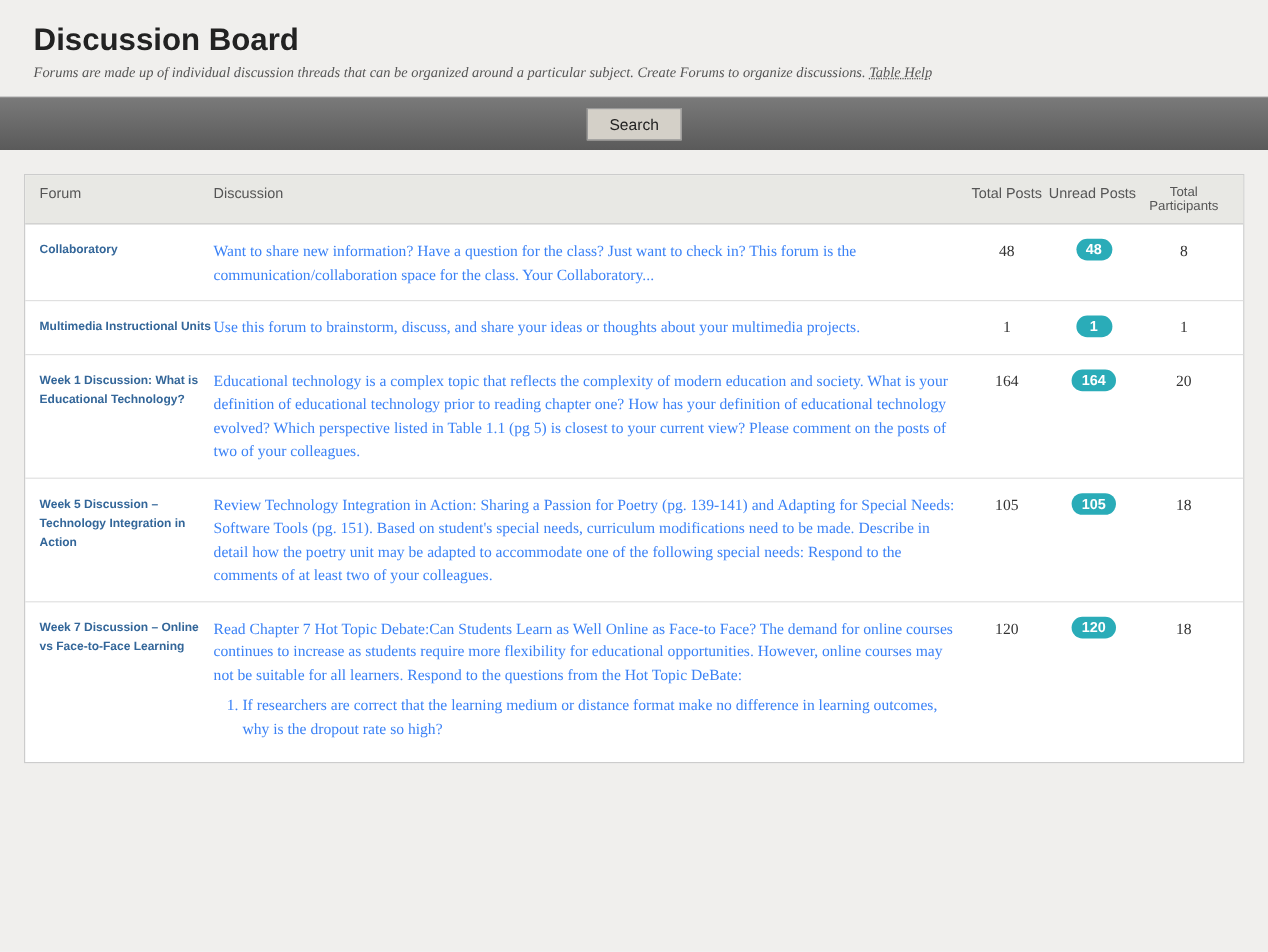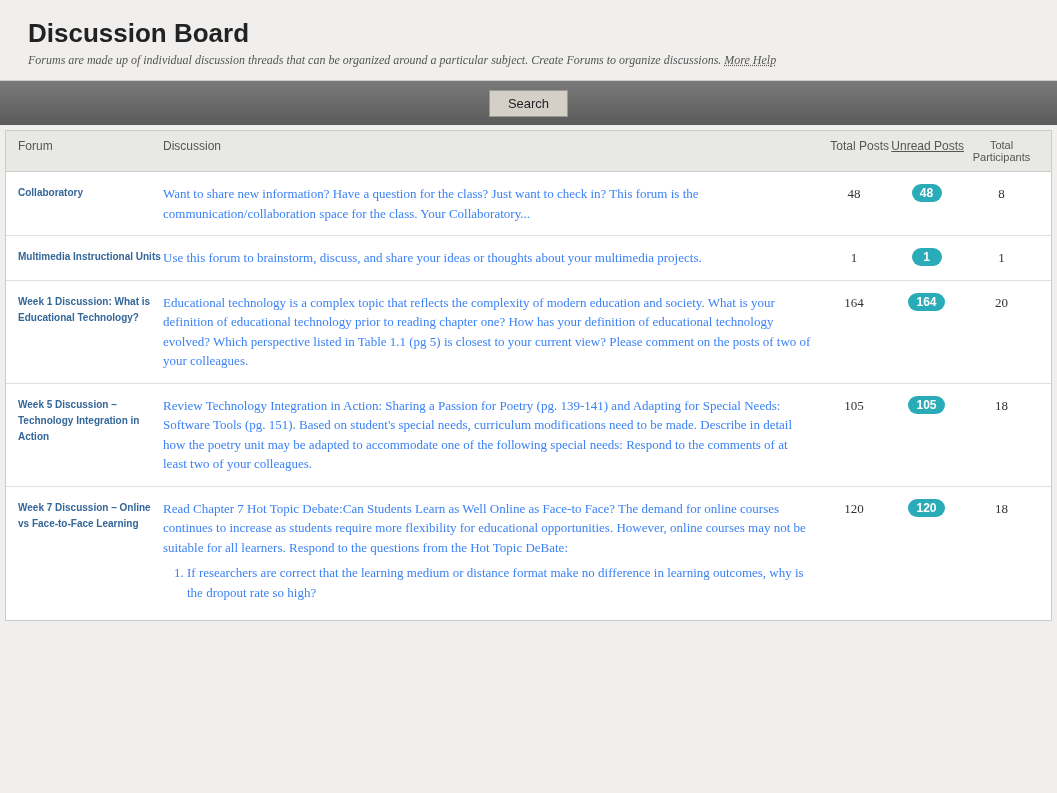--- a/index.html
+++ b/index.html
@@ -49,37 +49,37 @@
       background: #d4d0c8;
       border: 1px solid #999;
       padding: 5px 18px;
       font-size: 13px;
       color: #222;
       cursor: pointer;
       font-family: Arial, sans-serif;
     }
     .content-area {
       background: #fff;
-      margin: 5px;
+      margin: 20px;
       border: 1px solid #ccc;
     }
     .table-header {
       display: grid;
       grid-template-columns: 145px 1fr 70px 75px 75px;
       background: #e8e8e4;
       padding: 8px 12px;
       border-bottom: 1px solid #ccc;
       font-size: 12px;
       color: #555;
       font-family: Arial, sans-serif;
     }
     .col-forum { }
     .col-desc { }
-    .col-total { text-align: right; }
-    .col-unread { text-align: right; text-decoration: underline; }
+    .col-total { text-align: center; }
+    .col-unread { text-align: left; }
     .col-participants { text-align: center; font-size: 11px; }
     .forum-row {
       display: grid;
       grid-template-columns: 145px 1fr 70px 75px 75px;
       padding: 12px 12px;
       border-bottom: 1px solid #e0e0e0;
       align-items: start;
     }
     .forum-row:last-child { border-bottom: none; }
     .forum-name {
@@ -136,21 +136,21 @@
   </style>
 </head>
 <body>
 
 <div class="page-wrapper">
 
   <div class="page-header">
     <h1>Discussion Board</h1>
     <div class="subtitle">
       <span>Forums are made up of individual discussion threads that can be organized around a particular subject. Create Forums to organize discussions.</span>
-      <a href="#">More Help</a>
+      <a href="#">Table Help</a>
     </div>
   </div>
 
   <div class="toolbar">
     <button class="search-btn">Search</button>
   </div>
 
   <div class="content-area">
 
     <div class="table-header">

